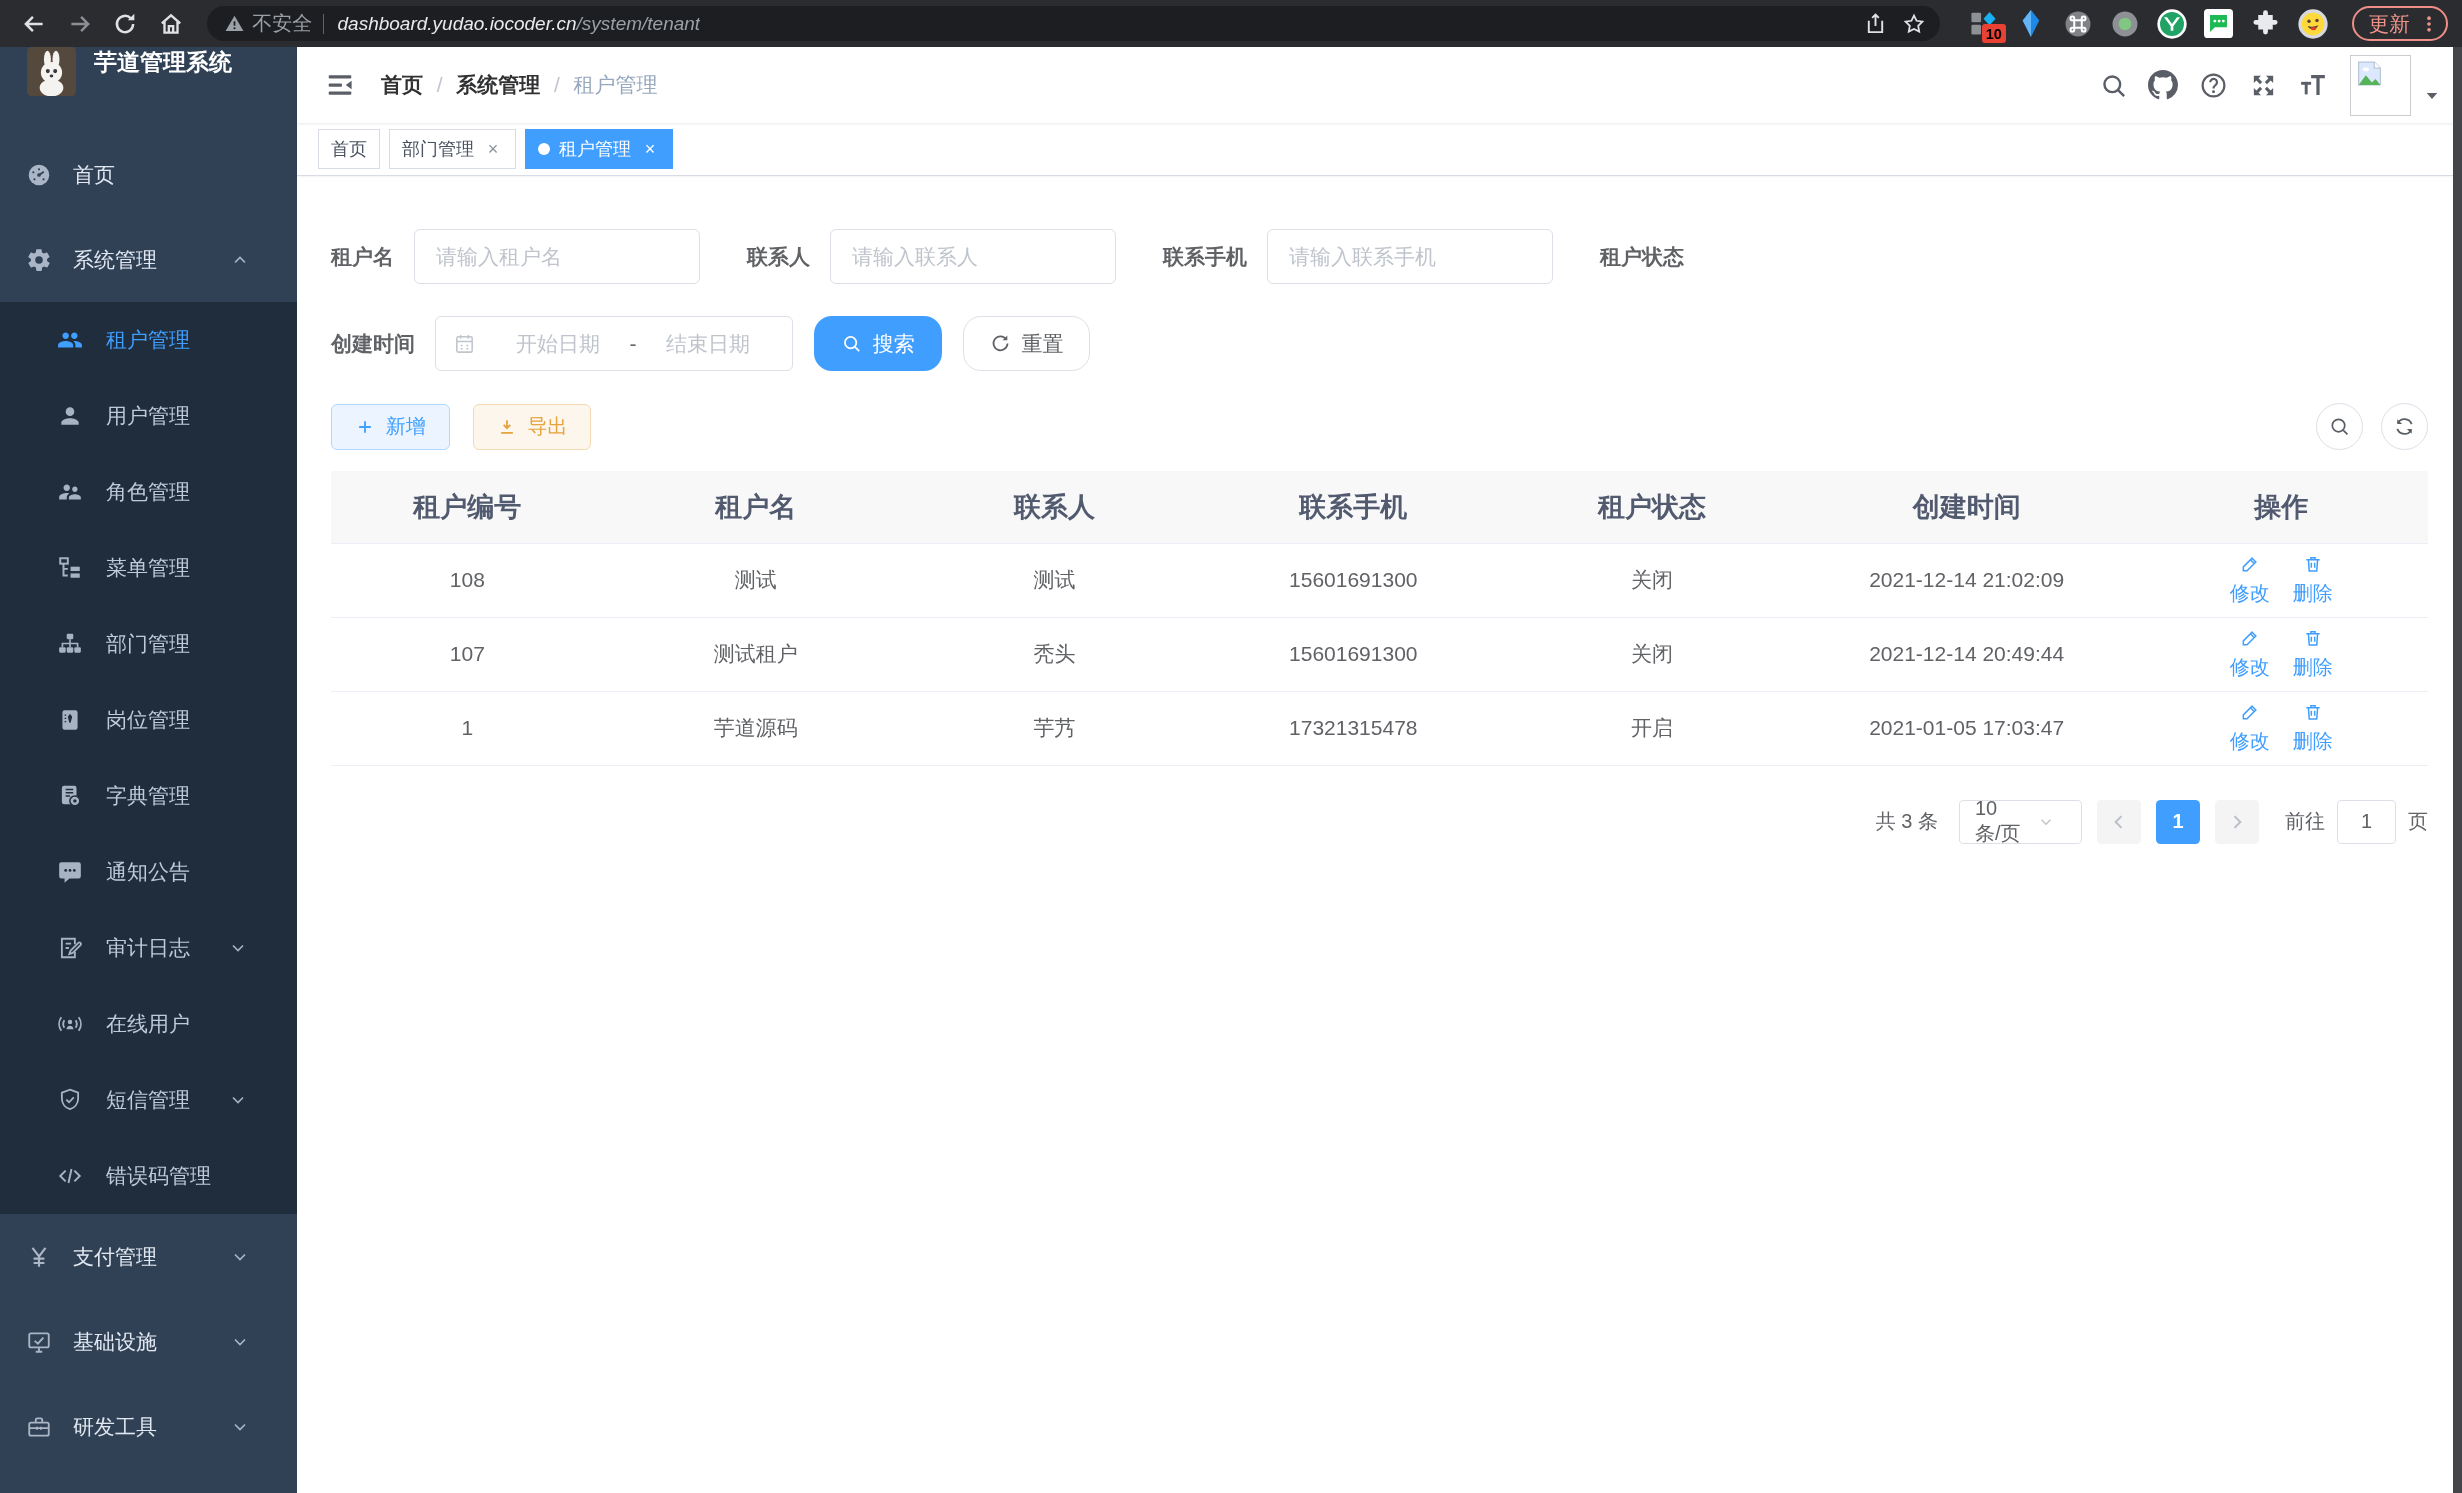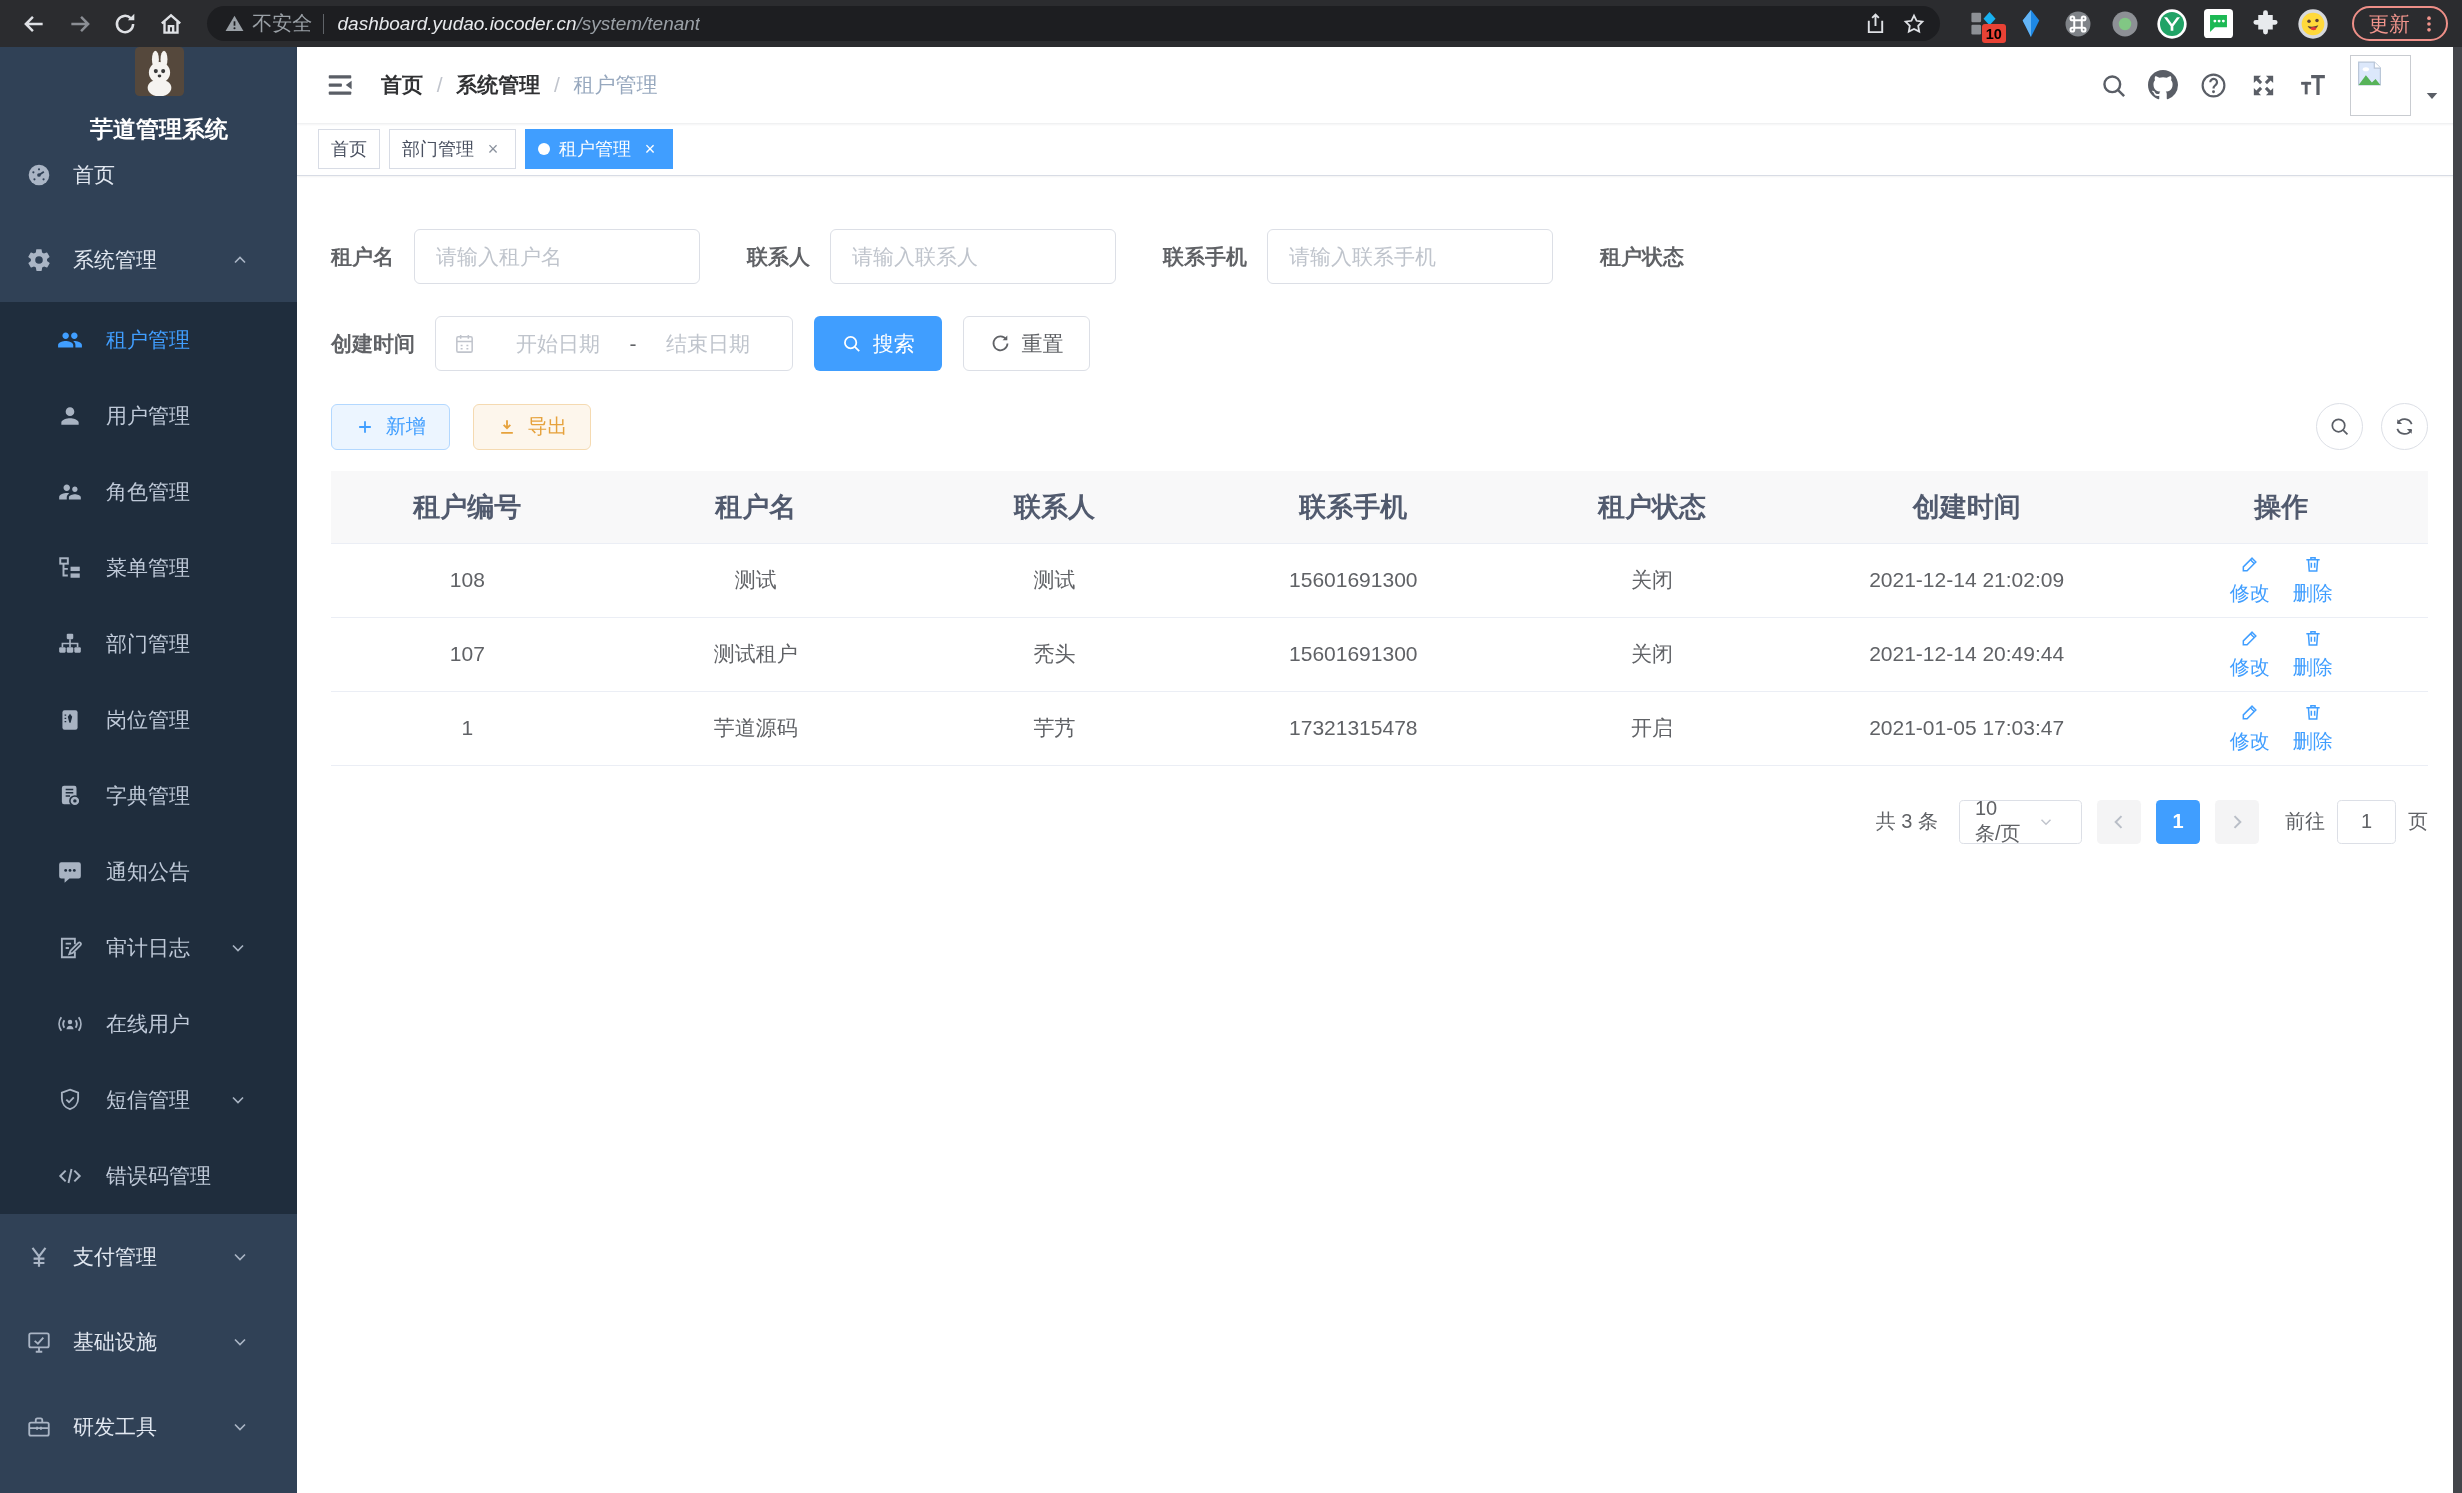--- a/index.html
+++ b/index.html
@@ -22,21 +22,21 @@
   .ext-row { display:flex; align-items:center; gap:15px; margin:0 7.6px 0 12px; }
   .ext { width:32px; height:32px; display:flex; align-items:center; justify-content:center; position:relative; }
   .ext-badge { position:absolute; right:-6px; bottom:-3.8px; background:#e94235; color:#000000; font-size:14.5px; line-height:1; padding:2.3px 3.8px; border-radius:3px; font-weight:700; }
   .update-pill { margin-left:10.7px; height:35px; border:2.3px solid #ee8f88; border-radius:20px; color:#f1948c; display:flex; align-items:center; padding:0 7.6px 0 15px; gap:9px; font-size:20.6px; }
 
   
   .window { display:flex; height:1447px; }
 
   
   .sidebar { width:297px; flex:none; background:#304156; height:100%; overflow:hidden; }
-  .logo-row { height:85px; display:flex; align-items:center; padding-left:21px; gap:18px;flex-direction:column; }
+  .logo-row { height:85px; display:flex; padding-left:27px; gap:18px; }
   .logo-img { width:49px; height:49px; border-radius:4.6px; overflow:hidden; flex:none; }
   .app-title { color:#fff; font-size:23px; font-weight:700; }
   .menu-item { position:relative; display:flex; align-items:center; cursor:pointer; }
   .menu-item .mlabel { font-size:21px; }
   .menu-item.top { height:85px; padding:0 69px 0 26px; color:#e2e8f1; }
   .menu-item.top .icon { color:#aab5c5; margin-right:21px; }
   .submenu { background:#1f2d3d; }
   .menu-item.sub { height:76px; padding:0 69px 0 57px; color:#bfc9d8; }
   .menu-item.sub .icon { color:#a8b3c2; margin-right:23px; }
   .menu-item.sub.active { color:#409eff; }
@@ -70,21 +70,21 @@
   .f-label { font-size:21px; font-weight:700; color:#606266; margin-right:20px; white-space:nowrap; }
   .f-input { height:55px; border:0.8px solid #dcdfe6; border-radius:6px; font-size:21px; color:#606266; padding:0 21px; width:286px; margin-right:47px; }
   .f-input::placeholder { color:#bfc4cc; }
   .f-select { width:286px; height:55px; border:0.8px solid #dcdfe6; border-radius:6px; display:flex; align-items:center; padding:0 15px 0 21px; color:#bfc4cc; font-size:21px; margin-right:0; cursor:pointer; }
   .f-select .ph { flex:1; }
   .f-select .icon { color:#c0c4cc; }
   .f-date { width:358px; height:55px; border:0.8px solid #dcdfe6; border-radius:6px; display:flex; align-items:center; padding:0 17px; font-size:21px; color:#bfc4cc; margin-right:21px; }
   .f-date .icon { color:#c0c4cc; margin-right:15px; }
   .f-date .dph { flex:1; text-align:center; }
   .f-date .dsep { color:#606266; margin:0 4.6px; }
-  .btn { height:55px; border-radius:6px; display:inline-flex; align-items:center; justify-content:center; gap:10.7px; font-size:21px; cursor:pointer; border:0.8px solid transparent; padding:4px 26px; white-space:nowrap; }
+  .btn { height:55px; border-radius:18px; display:inline-flex; align-items:center; justify-content:center; gap:10.7px; font-size:21px; cursor:pointer; border:0.8px solid transparent; padding:4px 26px; white-space:nowrap; }
   .btn-primary { background:#409eff; color:#fff; }
   .btn-plain { background:#fff; border-color:#dcdfe6; color:#606266; margin-left:21px; }
   .toolbar-row { display:flex; align-items:center; margin-bottom:21px; }
   .btn-sm { height:46px; font-size:20px; padding:0 23px; border-radius:6px; }
   .btn-add { background:#ecf5ff; border:0.8px solid #b3d8ff; color:#409eff; }
   .btn-export { background:#fdf6ec; border:0.8px solid #f5dab1; color:#e6a23c; margin-left:23px; }
   .toolbar-spacer { flex:1; }
   .circle-btn { width:47px; height:47px; border-radius:50%; border:0.8px solid #dcdfe6; background:#fff; display:flex; align-items:center; justify-content:center; color:#5a5e66; margin-left:18px; cursor:pointer; }
 
   table.grid { width:100%; border-collapse:collapse; table-layout:fixed; }

